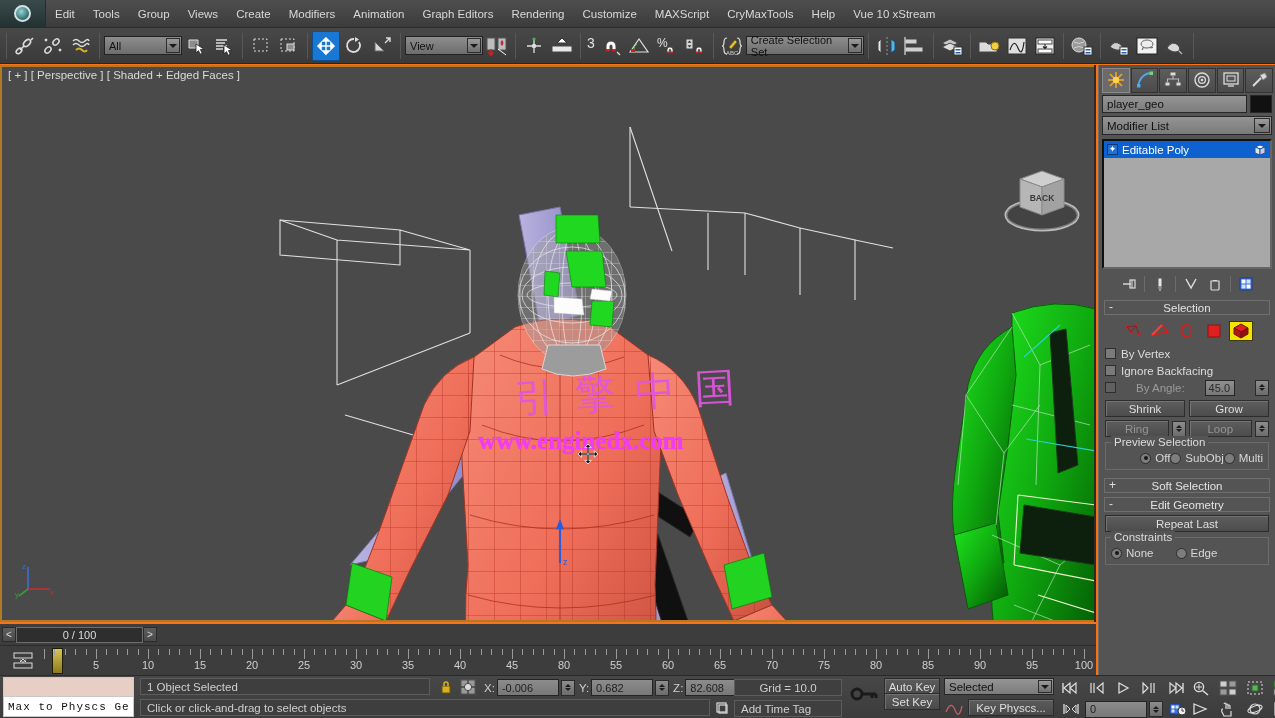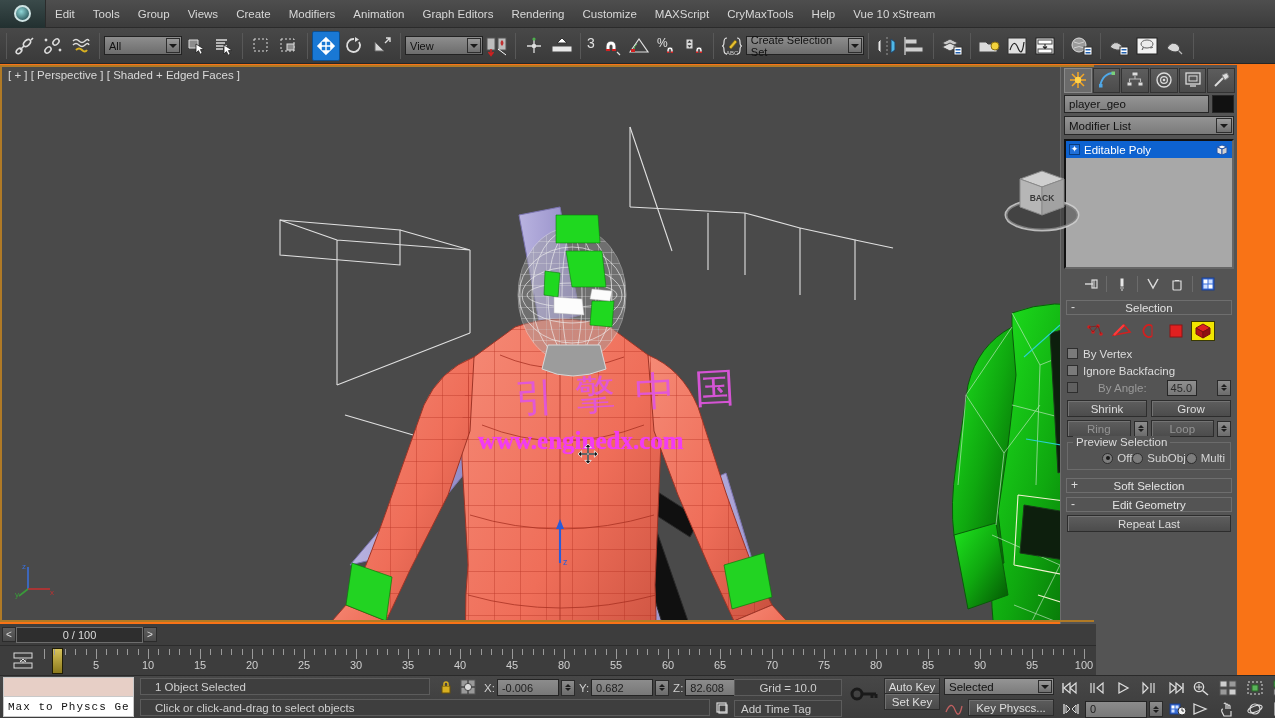--- a/index.html
+++ b/index.html
@@ -46,21 +46,21 @@
            font-family:"DejaVu Sans", sans-serif; letter-spacing:20px; opacity:.92;
            transform:rotate(-3deg); white-space:nowrap; z-index:8; }
   .wm-url { position:absolute; left:478px; top:362px; font-size:25px; color:#f23cf2;
             font-family:"Liberation Serif", serif; font-weight:bold; z-index:8; white-space:nowrap;
             text-shadow:0 0 1px #f23cf2; }
 
   .axisgiz { position:absolute; left:14px; top:490px; width:44px; height:44px; z-index:9; }
   .cursor-move { position:absolute; left:577px; top:378px; z-index:12; }
 
   
-  .cpanel { position:absolute; left:1060px; top:65px; width:177px; height:610px;
+  .cpanel { position:absolute; left:1098px; top:65px; width:177px; height:610px;
             background:#545454; border-left:1px solid #6d6d6d; }
   .cptabs { display:flex; height:28px; align-items:center; padding:2px 2px 0 3px; gap:1px; }
   .cptab { width:28px; height:25px; background:linear-gradient(#5d5d5d,#4b4b4b);
            border:1px solid #333; display:flex; align-items:center; justify-content:center; }
   .cptab.act { background:#6b6b6b; border-color:#8a8a8a; }
   .namerow { display:flex; align-items:center; padding:2px 3px; gap:3px; }
   .namefield { flex:1; height:18px; background:linear-gradient(#949494,#7c7c7c); border:1px solid #262626;
                color:#111; font-size:11.5px; padding:1px 4px; display:flex; align-items:center; }
   .colsw { width:22px; height:18px; background:#111; border:1px solid #262626; }
   .modlistrow { padding:1px 3px 2px 3px; }
@@ -131,21 +131,21 @@
                    background:linear-gradient(#d8c45c,#8c7a1c); border:1px solid #211d04; }
 
   
   .bottom { position:absolute; left:0; top:675px; width:1275px; height:43px;
             background:linear-gradient(#474747,#3c3c3c); border-top:1px solid #2a2a2a; }
   .ml-listener { position:absolute; left:3px; top:1px; width:131px; height:40px; border:1px solid #c9c9c9; }
   .mlpink { height:19px; background:#e7cfc6; border-bottom:1px solid #c9c9c9; }
   .mlwhite { height:19px; background:#fff; color:#111; font-family:"Liberation Mono", monospace;
              font-size:11px; display:flex; align-items:center; padding-left:4px; letter-spacing:1px; }
   .statfield { height:17px; background:#3e3e3e; border:1px solid #5c5c5c; color:#cfcfcf;
-               font-size:11.5px; display:flex; align-items:center; padding-left:14px; }
+               font-size:11.5px; display:flex; align-items:center; padding-left:6px; }
   .coordf { height:17px; background:linear-gradient(#8c8c8c,#787878); border:1px solid #242424;
             color:#1e1e1e; font-size:11px; display:flex; align-items:center; padding-left:4px; }
   .gridf { height:17px; background:#3f3f3f; border:1px solid #5c5c5c; color:#cfcfcf; font-size:11.5px;
            display:flex; align-items:center; justify-content:center; }
   .kbtn { height:17px; background:linear-gradient(#5c5c5c,#4a4a4a); border:1px solid #2c2c2c;
           box-shadow: inset 1px 1px 0 #707070; color:#dedede; font-size:11.5px;
           display:flex; align-items:center; justify-content:center; }
   .keysel { height:17px; background:linear-gradient(#949494,#7b7b7b); border:1px solid #262626;
             color:#111; font-size:11.5px; padding-left:4px; display:flex; align-items:center; position:relative; }
   .keysel .arw { position:absolute;right:1px;top:1px;width:14px;height:13px;
@@ -862,20 +862,33 @@
       <span class="pm">+</span>
       <span>Soft Selection</span>
     </div>
 
     <div class="rollhdr">
       <span class="pm">-</span>
       <span>Edit Geometry</span>
     </div>
     <div class="rollbody">
       <div class="btn">Repeat Last</div>
+      <div class="grp">
+        <span class="cap">Constraints</span>
+        <div style="display:flex; gap:22px;">
+          <span class="radrow">
+            <span class="rad on"></span>
+            <span>None</span>
+          </span>
+          <span class="radrow">
+            <span class="rad"></span>
+            <span>Edge</span>
+          </span>
+        </div>
+      </div>
     </div>
   </div>
 
   <div class="timeslider">
     <div class="tsbtn">&lt;</div>
     <div class="tsfield">0 / 100</div>
     <div class="tsbtn">&gt;</div>
   </div>
 
   <div class="trackbar">

